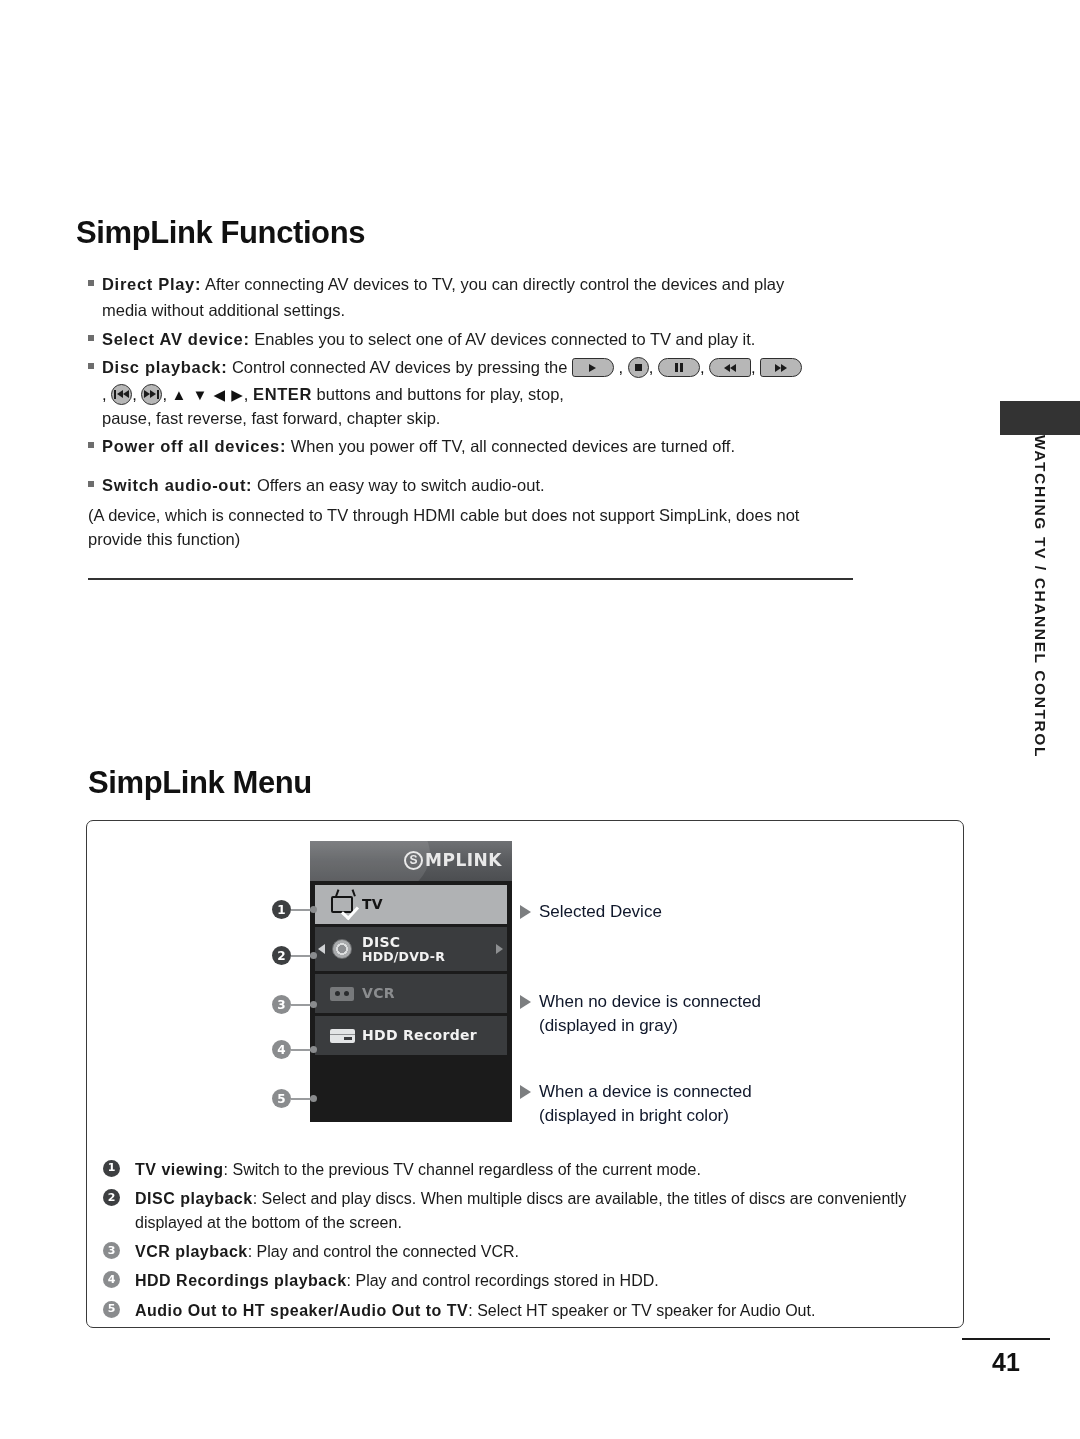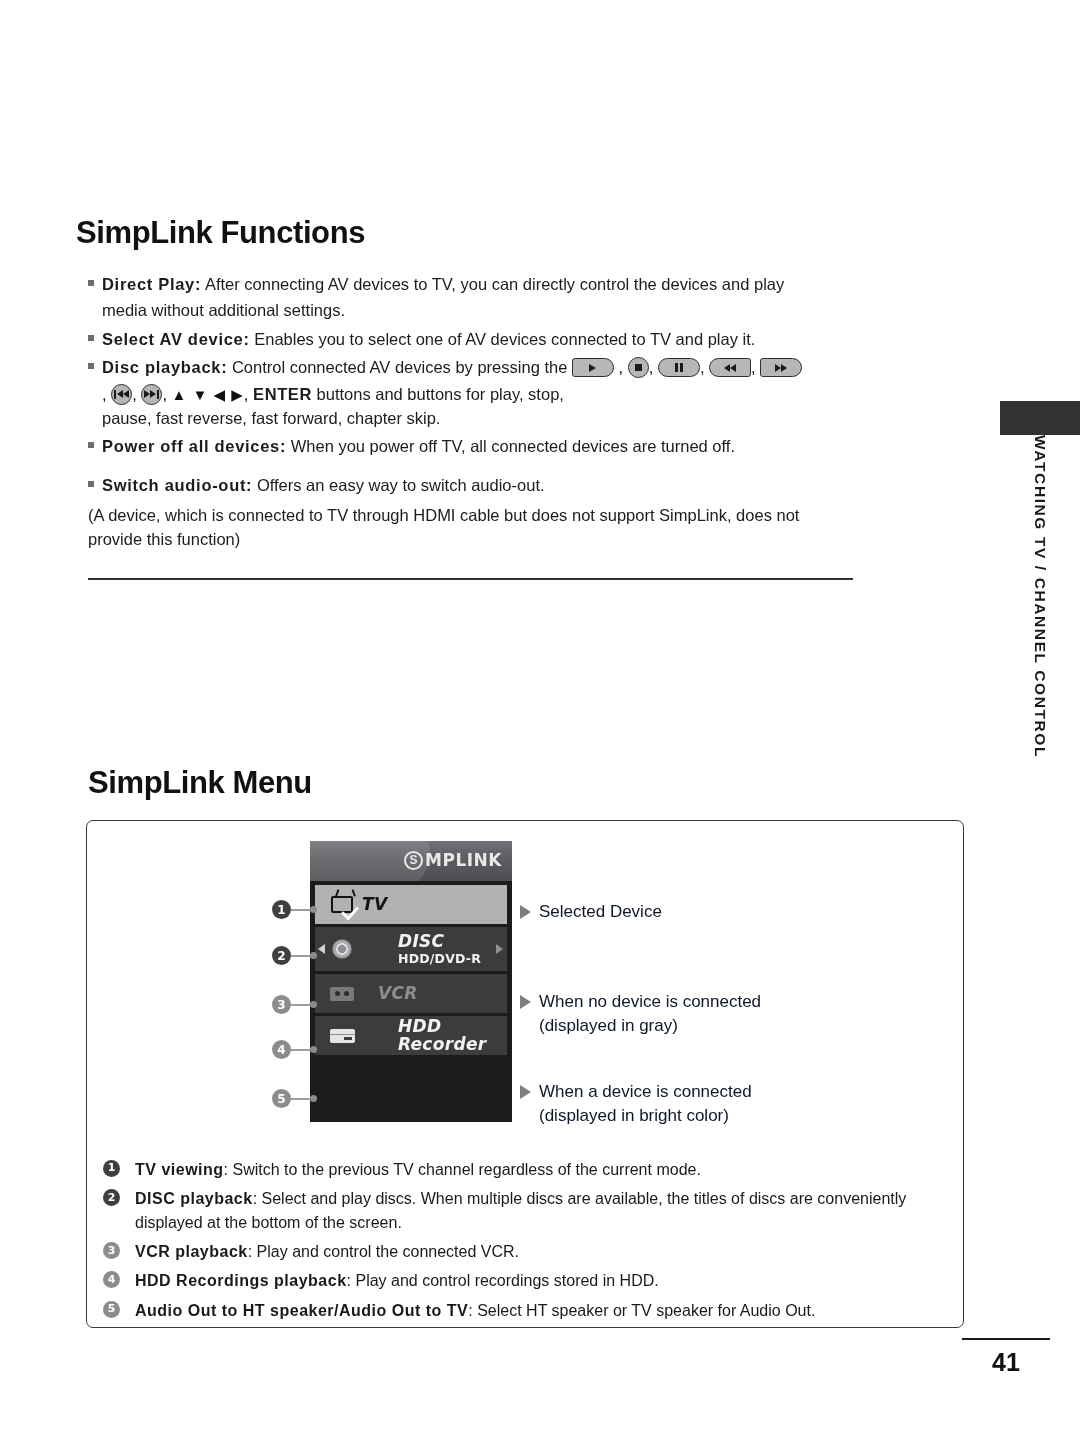--- a/index.html
+++ b/index.html
@@ -296,34 +296,33 @@
     margin-right: 7px;
   }
   .osd-row .labels {
     display: flex;
     flex-direction: column;
     justify-content: center;
     line-height: 1.05;
   }
   .osd-row .l1 {
     font-family: "DejaVu Sans", sans-serif;
-    font-size: 17px;
+    font-size: 14px;
     font-weight: 700;
     letter-spacing: 0.3px;
-    font-style: italic;
   }
   .osd-row .l2 {
     font-family: "DejaVu Sans", sans-serif;
     font-size: 12.5px;
     font-weight: 700;
     letter-spacing: 0.2px;
     margin-top: 1px;
   }
-  .bright .l1, .bright .l2 { color: #f2f2f2; margin-left: 36px; }
-  .dim    .l1, .dim    .l2 { color: #8b8d8f; margin-left: 16px; }
+  .bright .l1, .bright .l2 { color: #f2f2f2; }
+  .dim    .l1, .dim    .l2 { color: #8b8d8f; }
   .onsel  .l1 { color: #141414; }
 
   .osd-row .lnav, .osd-row .rnav {
     position: absolute;
     top: 50%;
     transform: translateY(-50%);
     width: 0; height: 0;
   }
   .osd-row .lnav {
     left: 3px;

